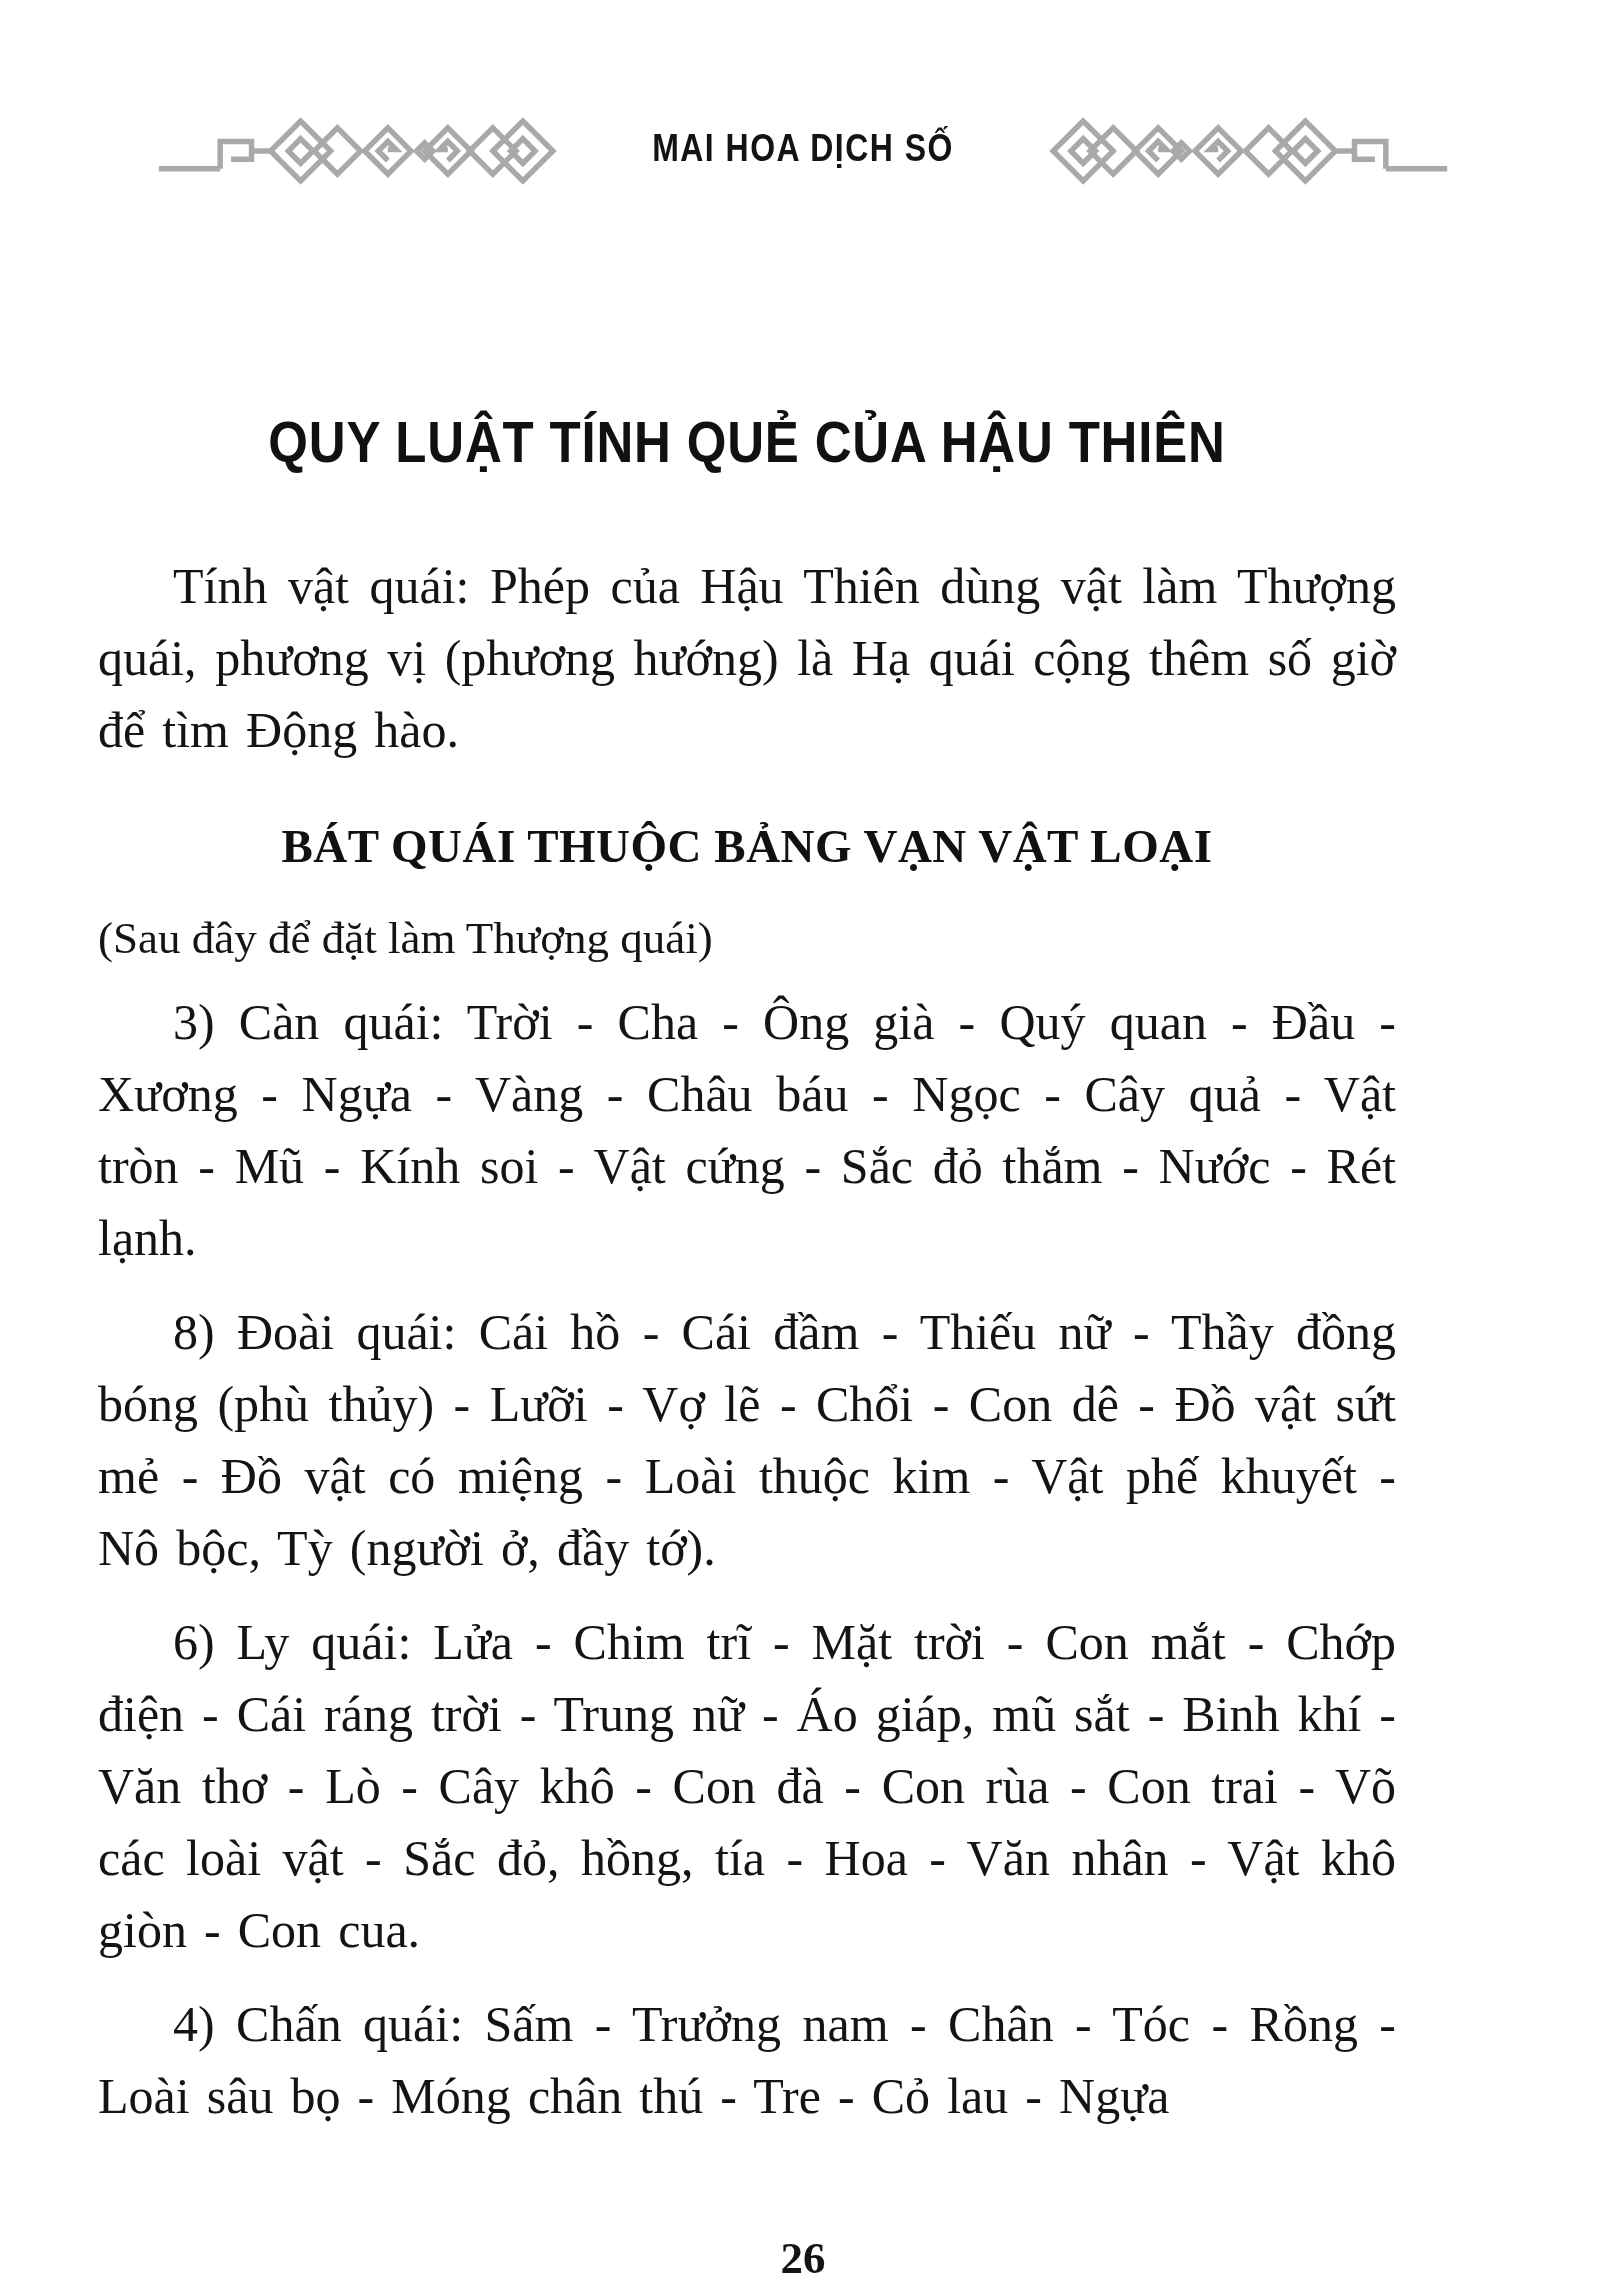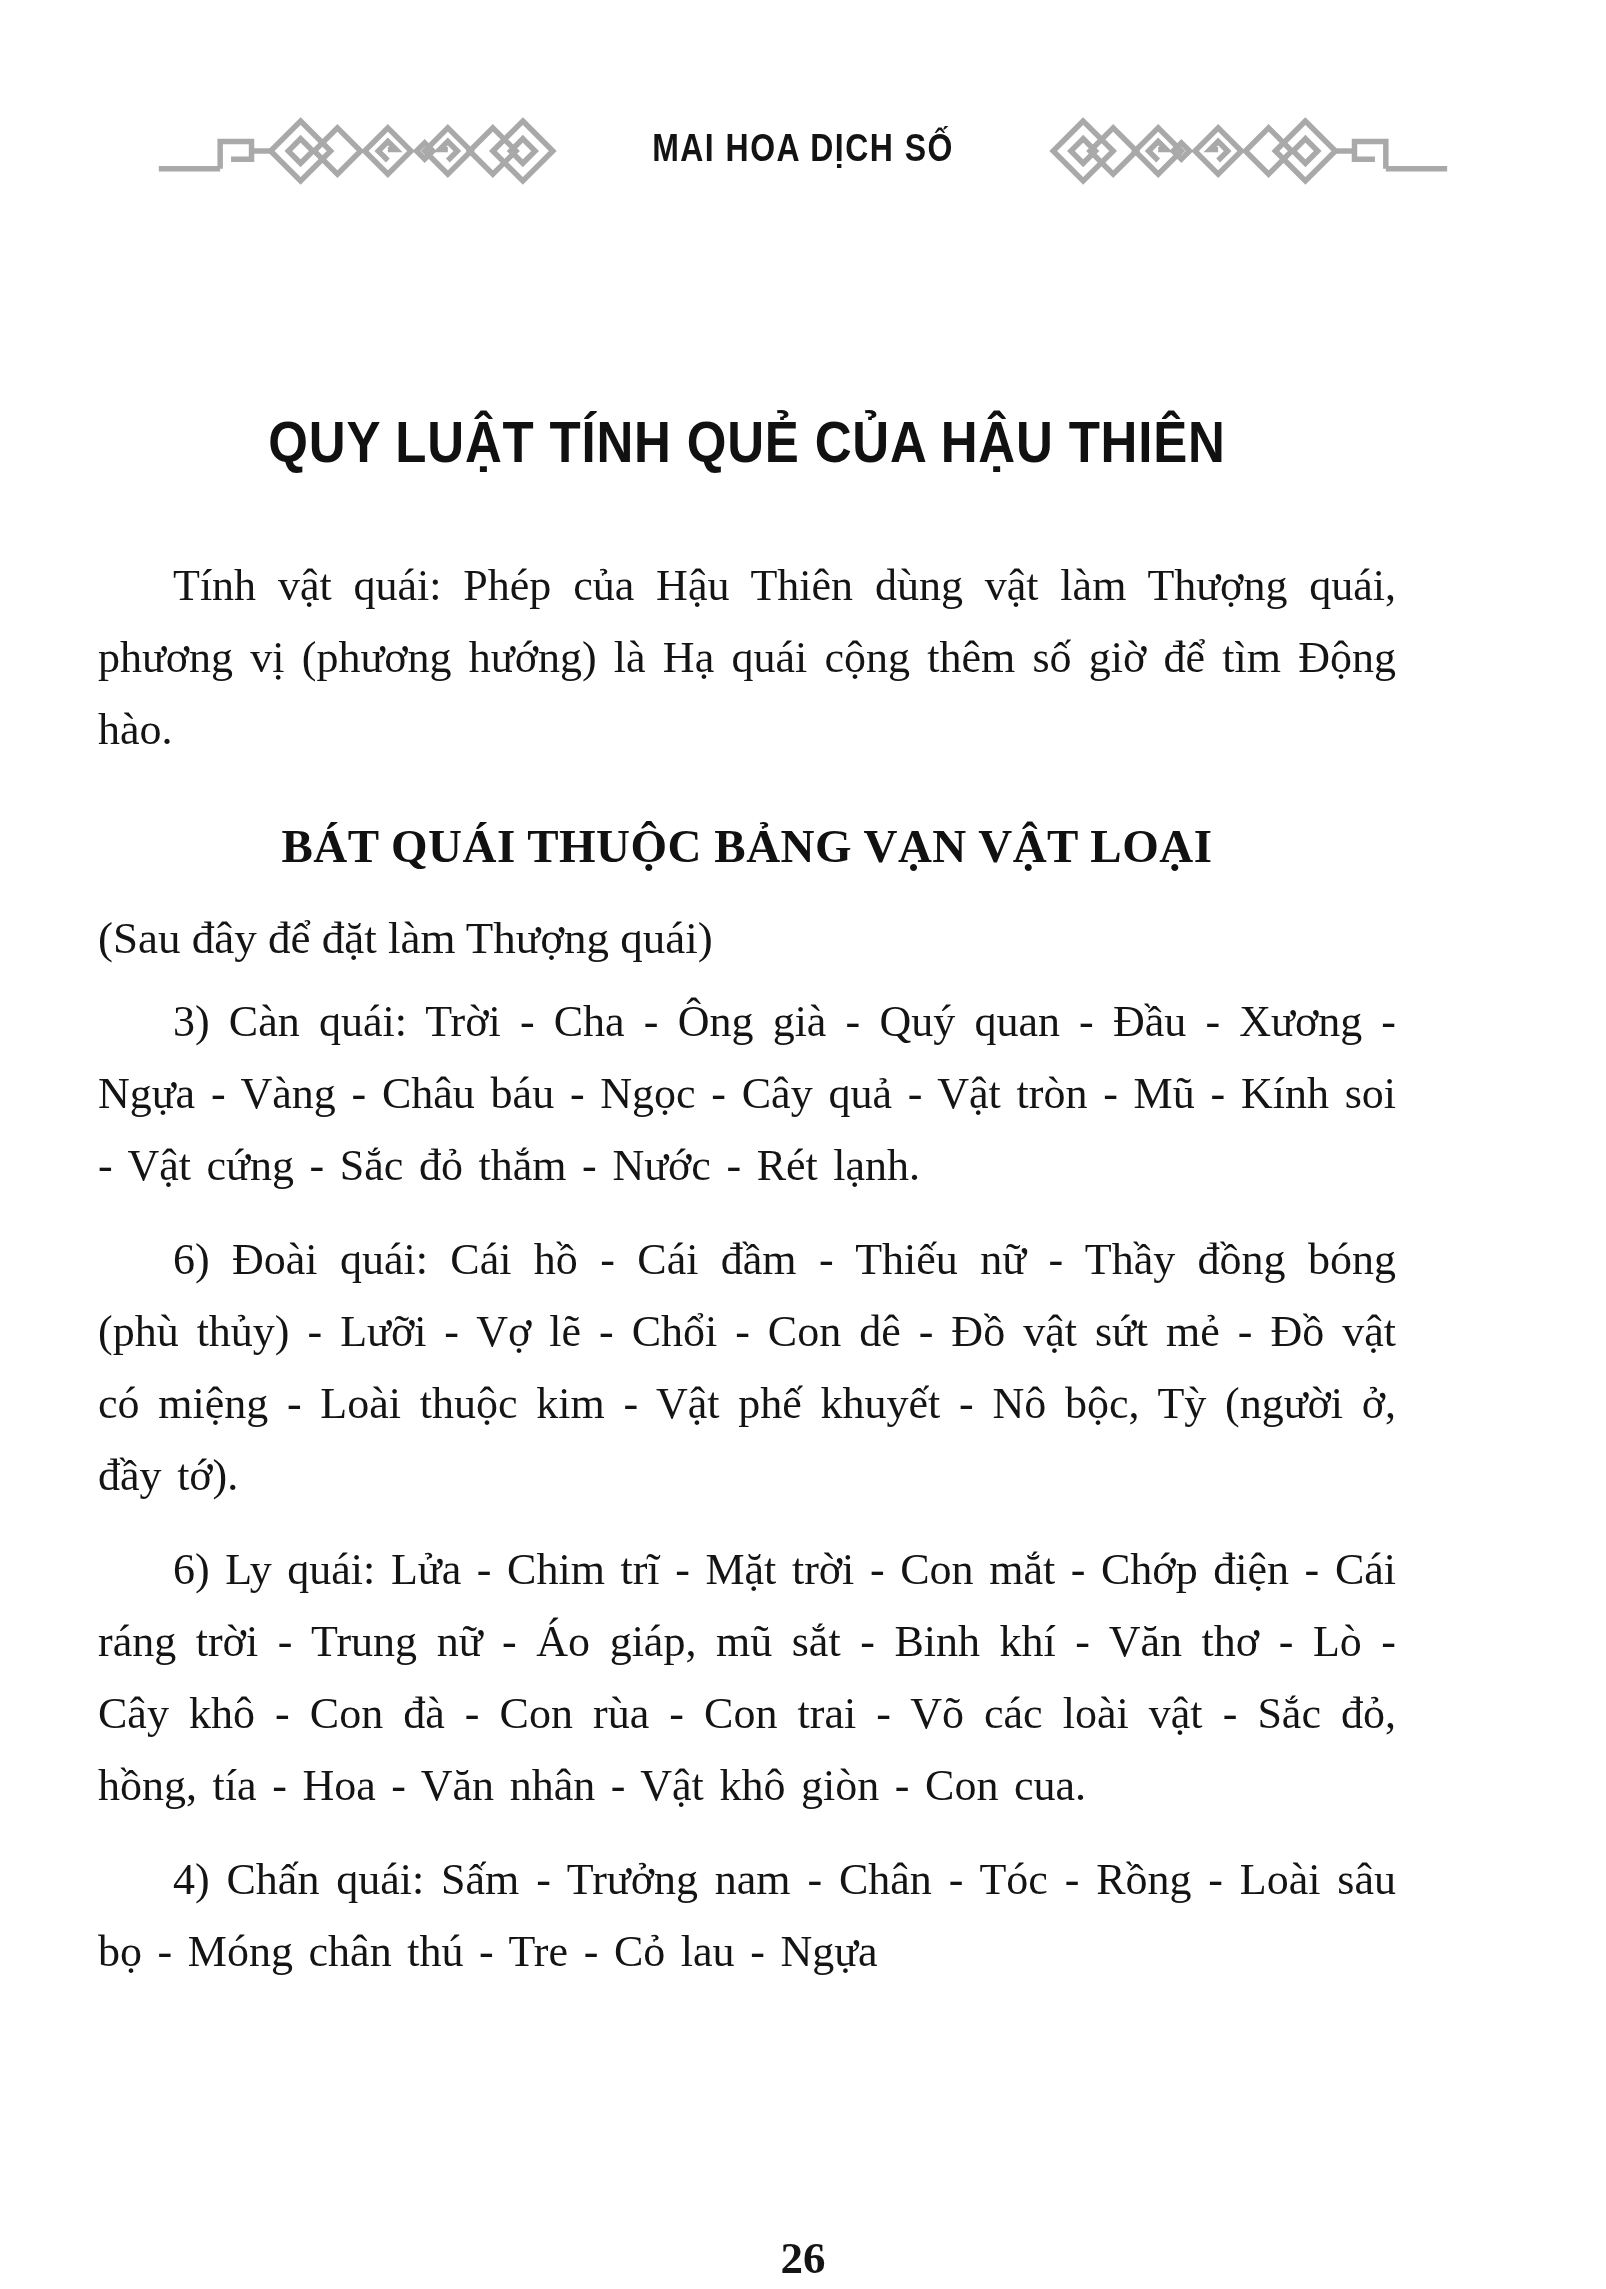--- a/index.html
+++ b/index.html
@@ -53,21 +53,21 @@
     font-family:"Liberation Sans","DejaVu Sans",sans-serif;
     font-weight:700;
     font-size:58px;
     letter-spacing:0.9px;
     transform:scaleX(0.88);
     transform-origin:center;
     white-space:nowrap;
     color:#111;
   }
   .body-text{
-    font-size:44px;
+    font-size:50px;
     line-height:72px;
     text-align:justify;
     text-indent:75px;
     word-spacing:4.6px;
     margin:0;
   }
   .intro{margin-top:75px;}
   .section-heading{
     margin-top:53px;
     text-align:center;
@@ -147,21 +147,21 @@
 
     <h1 class="main-title">QUY LUẬT TÍNH QUẺ CỦA HẬU THIÊN</h1>
 
     <p class="body-text intro">Tính vật quái: Phép của Hậu Thiên dùng vật làm Thượng quái, phương vị (phương hướng) là Hạ quái cộng thêm số giờ để tìm Động hào.</p>
 
     <h2 class="section-heading">BÁT QUÁI THUỘC BẢNG VẠN VẬT LOẠI</h2>
 
     <div class="section-subheading">(Sau đây để đặt làm Thượng quái)</div>
 
     <p class="body-text item">3) Càn quái: Trời - Cha - Ông già - Quý quan - Đầu - Xương - Ngựa - Vàng - Châu báu - Ngọc - Cây quả - Vật tròn - Mũ - Kính soi - Vật cứng - Sắc đỏ thắm - Nước - Rét lạnh.</p>
-    <p class="body-text item">6) Đoài quái: Cái hồ - Cái đầm - Thiếu nữ - Thầy đồng bóng (phù thủy) - Lưỡi - Vợ lẽ - Chổi - Con dê - Đồ vật sứt mẻ - Đồ vật có miệng - Loài thuộc kim - Vật phế khuyết - Nô bộc, Tỳ (người ở, đầy tớ).</p>
+    <p class="body-text item">8) Đoài quái: Cái hồ - Cái đầm - Thiếu nữ - Thầy đồng bóng (phù thủy) - Lưỡi - Vợ lẽ - Chổi - Con dê - Đồ vật sứt mẻ - Đồ vật có miệng - Loài thuộc kim - Vật phế khuyết - Nô bộc, Tỳ (người ở, đầy tớ).</p>
     <p class="body-text item">6) Ly quái: Lửa - Chim trĩ - Mặt trời - Con mắt - Chớp điện - Cái ráng trời - Trung nữ - Áo giáp, mũ sắt - Binh khí - Văn thơ - Lò - Cây khô - Con đà - Con rùa - Con trai - Võ các loài vật - Sắc đỏ, hồng, tía - Hoa - Văn nhân - Vật khô giòn - Con cua.</p>
     <p class="body-text item">4) Chấn quái: Sấm - Trưởng nam - Chân - Tóc - Rồng - Loài sâu bọ - Móng chân thú - Tre - Cỏ lau - Ngựa</p>
 
   </div>
 
   <div class="page-number">26</div>
 
 </div>
 
 

